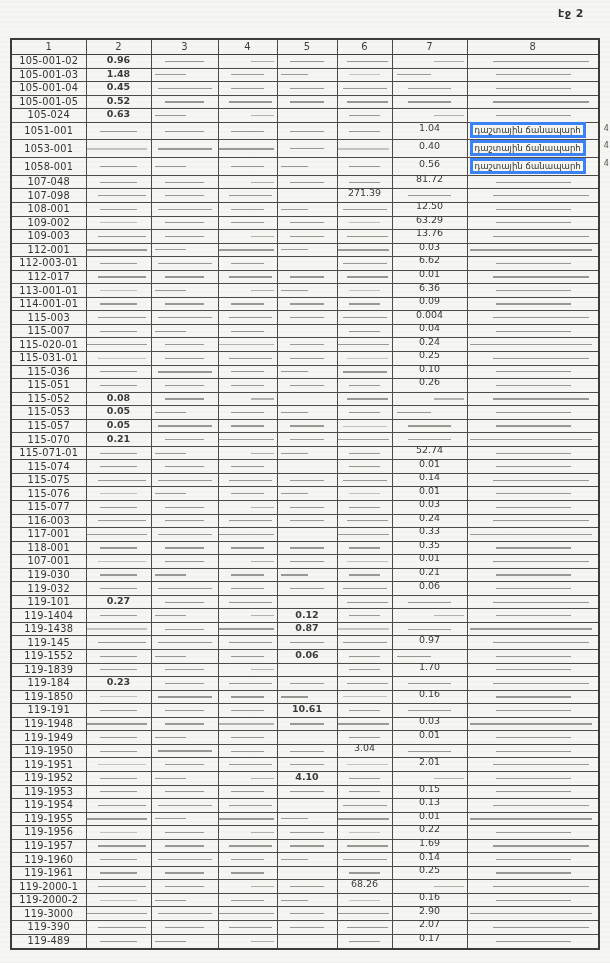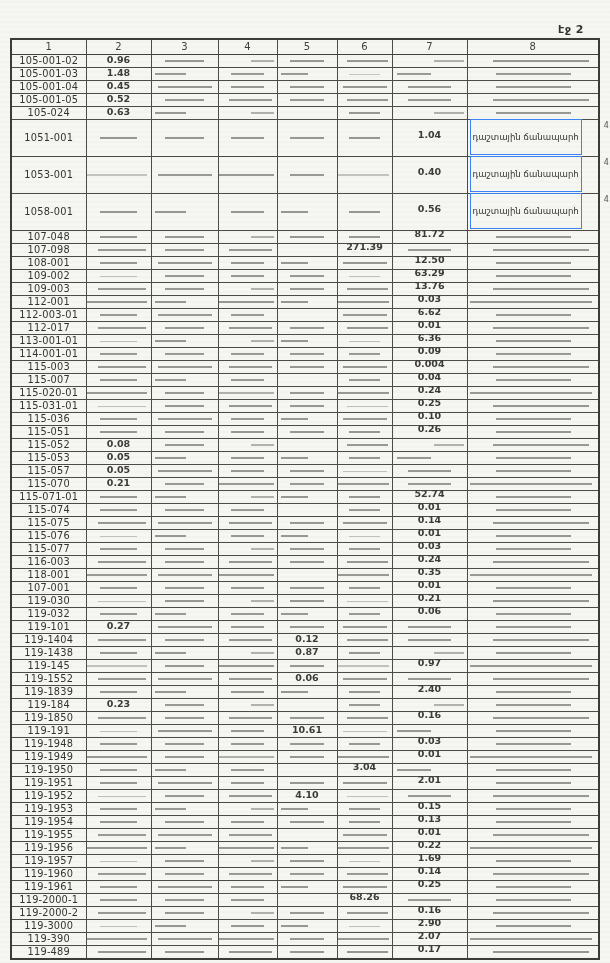--- a/index.html
+++ b/index.html
@@ -10,21 +10,20 @@
       #f6f6f3;
     font-family:"DejaVu Sans", sans-serif;
     color:#3c3b39;
     position:relative;
     overflow:hidden;
   }
   .page-label{
     position:absolute;top:7px;right:26px;
     font-size:11px;font-weight:bold;color:#33322f;
     letter-spacing:0.5px;
-    margin-top:16px;
   }
   .scan-table{
     position:absolute;left:10px;top:38px;
     width:588px;height:912px;
     border-collapse:collapse;table-layout:fixed;
     background:transparent;
   }
   .scan-table th,.scan-table td{
     border:1px solid #4c4b48;
     padding:0;margin:0;
@@ -36,24 +35,24 @@
   }
   .scan-table{border:2px solid #3c3b38;}
   .scan-table thead th{
     height:14px;font-weight:normal;font-size:10px;color:#403f3c;
     border-bottom:1.5px solid #403f3c;
   }
   .scan-table tbody td.code{
     font-size:9.8px;letter-spacing:0.2px;color:#34332f;
   }
   
-  td.c6 span.val, td.c7 span.val{position:relative;top:-3px;font-weight:bold;}
+  td.c6 span.val, td.c7 span.val{position:relative;top:-3px;}
   td.c2 span.val, td.c5 span.val{position:relative;top:-1px;font-weight:bold;}
   td.c8{font-size:8.6px;text-align:left;padding-left:2px;color:#35342f;}
-  td.c8 span.val{display:inline-block;border:1px solid #3b82f6;padding:12px 2px;line-height:10px;top:-1px;position:relative;}
+  td.c8 span.val{display:inline-block;border:3px solid #3b82f6;padding:0 2px;line-height:10px;top:-1px;position:relative;}
   .margin-note{
     position:absolute;right:-17px;top:0px;
     font-size:8px;color:#55544e;letter-spacing:0.5px;
   }
   
   td.empty::after{
     content:"";display:block;height:1.2px;
     background:rgba(75,74,70,0.55);
     width:58%;margin:0 auto;
   }
@@ -428,20 +427,30 @@
         <td class="c1 code"><span class="val">116-003</span></td>
         <td class="c2 empty"></td>
         <td class="c3 empty"></td>
         <td class="c4 empty"></td>
         <td class="c5 empty"></td>
         <td class="c6 empty"></td>
         <td class="c7"><span class="val">0.24</span></td>
         <td class="c8 empty"></td>
       </tr>
       <tr>
+        <td class="c1 code"><span class="val">117-001</span></td>
+        <td class="c2 empty"></td>
+        <td class="c3 empty"></td>
+        <td class="c4 empty"></td>
+        <td class="c5 empty"></td>
+        <td class="c6 empty"></td>
+        <td class="c7"><span class="val">0.33</span></td>
+        <td class="c8 empty"></td>
+      </tr>
+      <tr>
         <td class="c1 code"><span class="val">118-001</span></td>
         <td class="c2 empty"></td>
         <td class="c3 empty"></td>
         <td class="c4 empty"></td>
         <td class="c5 empty"></td>
         <td class="c6 empty"></td>
         <td class="c7"><span class="val">0.35</span></td>
         <td class="c8 empty"></td>
       </tr>
       <tr>
@@ -524,21 +533,21 @@
         <td class="c7 empty"></td>
         <td class="c8 empty"></td>
       </tr>
       <tr>
         <td class="c1 code"><span class="val">119-1839</span></td>
         <td class="c2 empty"></td>
         <td class="c3 empty"></td>
         <td class="c4 empty"></td>
         <td class="c5 empty"></td>
         <td class="c6 empty"></td>
-        <td class="c7"><span class="val">2.40</span></td>
+        <td class="c7"><span class="val">1.70</span></td>
         <td class="c8 empty"></td>
       </tr>
       <tr>
         <td class="c1 code"><span class="val">119-184</span></td>
         <td class="c2"><span class="val">0.23</span></td>
         <td class="c3 empty"></td>
         <td class="c4 empty"></td>
         <td class="c5 empty"></td>
         <td class="c6 empty"></td>
         <td class="c7 empty"></td>

